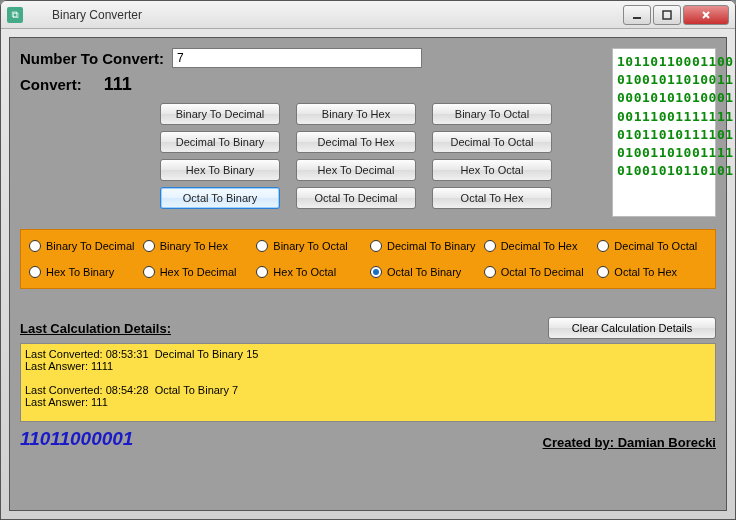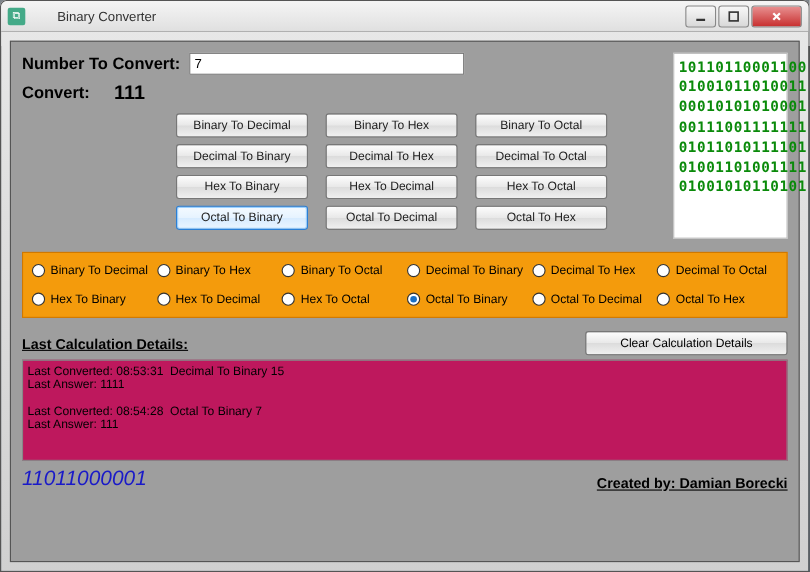--- a/index.html
+++ b/index.html
@@ -135,48 +135,48 @@
       margin-right: 5px; display: inline-flex;
       align-items: center; justify-content: center;
       cursor: pointer;
     }
     .radio-dot.sel::after {
       content: ''; width: 6px; height: 6px; border-radius: 50%;
       background: #1a6fc4;
     }
     
     .details-header {
-      display: flex; align-items: center; margin-top: 12px;
+      display: flex; align-items: center; margin-top: 28px;
     }
     .details-label { font-size: 13px; font-weight: bold; color: #000; text-decoration: underline; }
     .details-header .spacer { flex: 1; }
     .clear-btn {
-      width: 184px; height: 22px;
+      width: 168px; height: 22px;
       border: 1px solid #777; border-radius: 3px;
       background: linear-gradient(to bottom, #fdfdfd 0%, #e8e8e8 50%, #dcdcdc 51%, #f0f0f0 100%);
       font-size: 11px; cursor: pointer;
     }
     .details-box {
       margin-top: 4px;
-      background: #be185d;
+      background: #fde047;
       border: 1px solid #888;
-      height: 92px;
+      height: 79px;
       padding: 4px;
       font-size: 11px;
       color: #000;
       white-space: pre;
       overflow-y: scroll;
     }
     
     .footer {
       display: flex; align-items: flex-end;
       margin-top: 6px;
     }
     .footer-binary {
-      font-size: 19px; font-weight: normal; font-style: italic;
+      font-size: 19px; font-weight: bold; font-style: italic;
       color: #1a1ac8;
     }
     .footer .spacer { flex: 1; }
     .credit { font-size: 13px; font-weight: bold; color: #000; text-decoration: underline; }
   </style>
 </head>
 <body>
 
 <div class="window">
   <div class="titlebar">

